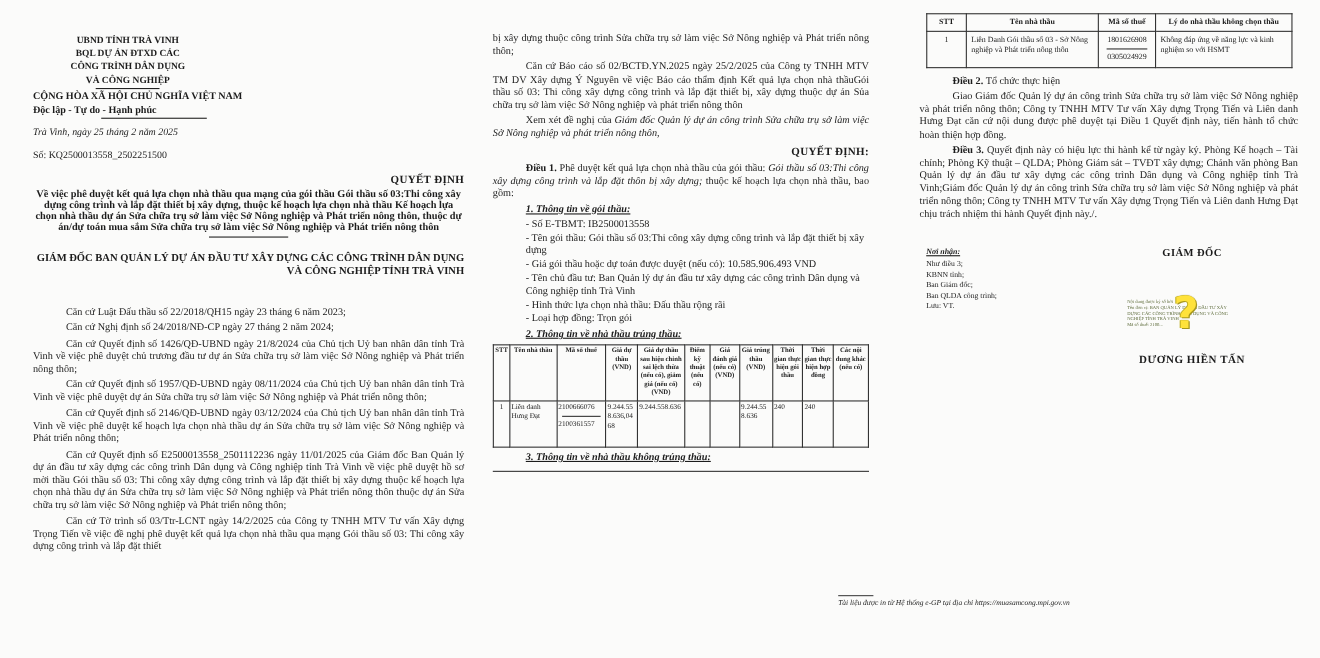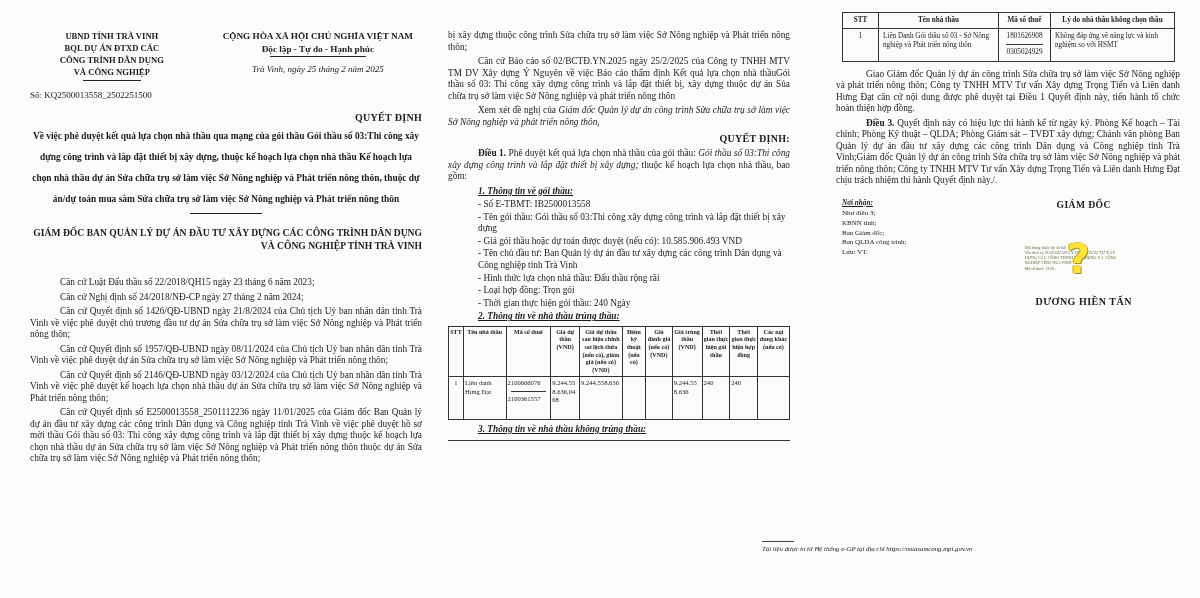--- a/index.html
+++ b/index.html
@@ -10,32 +10,32 @@
   .p1 { left:30px;  top:30px; width:392px; }
   .p2 { left:448px; top:30px; width:342px; }
   .p3 { left:836px; top:12px; width:344px; }
 
   .b { font-weight:bold; }
   .i { font-style:italic; }
   .bi { font-weight:bold; font-style:italic;text-decoration:underline; }
   .c { text-align:right; }
 
   
-  .hdr { display:flex; gap:20px; margin-bottom:9px; }
+  .hdr { display:flex; gap:0; margin-bottom:9px;flex-direction:column; }
   .hdr-left { width:44%; text-align:center; font-size:8.6px; line-height:12px; font-weight:bold; }
-  .hdr-right { width:56%; text-align:center; font-size:9.2px; line-height:12.5px; }
+  .hdr-right { width:56%; font-size:9.2px; line-height:12.5px; }
   .rule { border-bottom:1px solid #222; height:0; }
   .rule-left  { width:58px; margin:2px auto 0; }
   .rule-motto { width:96px; margin:1px auto 5px; }
   .rule-title { width:72px; margin:3px auto 0; }
   .date-line { font-style:italic; font-size:9px; margin-top:6px; }
   .so-line { font-size:9px; margin:2px 0 12px; }
 
   .title-main { font-size:10px; margin-bottom:3px; letter-spacing:.3px; }
-  .title-sub  { font-size:9.4px; line-height:21px; text-align:center; font-weight:bold; }
+  .title-sub  { font-size:9.4px; line-height:10px; text-align:center; font-weight:bold; }
   .authority  { font-size:9.6px; line-height:12.5px; margin:13px 0 25px; }
 
   .para { font-size:9.3px; line-height:11.5px; text-align:justify; text-indent:30px; margin-bottom:3px; }
   .para.noindent { text-indent:0; }
   .sec  { font-size:9.3px; line-height:11.5px; text-indent:30px; margin:2px 0 2px; }
   .item { font-size:9.3px; line-height:11.6px; padding-left:30px; text-indent:0; margin-bottom:1px; }
   .qd-heading { font-size:10px; margin:5px 0 4px; letter-spacing:.3px; }
 
   
   table { border-collapse:collapse; table-layout:fixed; }
@@ -52,21 +52,21 @@
 
   
   .tl { width:332px; margin:0 0 7px 6px; }
   .tl th { border:1px solid #333; font-size:7.2px; line-height:9px; font-weight:bold;
            text-align:center; padding:3px 2px; }
   .tl td { border:1px solid #333; font-size:7.2px; line-height:9.4px; vertical-align:top;
            padding:3px 4px; }
   .tl td.ctr { text-align:center; }
 
   
-  .sig-row { display:flex; margin-top:12px; }
+  .sig-row { display:flex; margin-top:24px; }
   .noinhan { width:44%; font-size:7px; line-height:9.6px; padding-left:6px; }
   .noinhan .bi { font-size:7.2px; margin-bottom:1px; }
   .sig { width:56%; text-align:center; }
   .sig-title { font-size:9.6px; letter-spacing:.4px; }
   .stamp { position:relative; margin:26px auto 6px; width:118px; height:52px; text-align:left; }
   .stamp-text { font-size:4.2px; line-height:5.2px; color:#5d6b3a; padding-top:9px; }
   .stamp-q { position:absolute; left:42px; top:0px; font-size:40px; font-weight:bold;
              color:#ffe23a; text-shadow:0 0 1px #8d7d17, 1px 1px 0 #a99a20, -1px 0 0 #c9b928;
              font-family:"DejaVu Sans",sans-serif; }
   .signer { font-size:10px; letter-spacing:.5px; margin-top:8px; }
@@ -105,39 +105,39 @@
     <div class="rule rule-title"></div>
 
     <div class="c b authority">GIÁM ĐỐC BAN QUẢN LÝ DỰ ÁN ĐẦU TƯ XÂY DỰNG CÁC CÔNG TRÌNH DÂN DỤNG VÀ CÔNG NGHIỆP TỈNH TRÀ VINH</div>
 
     <p class="para">Căn cứ Luật Đấu thầu số 22/2018/QH15 ngày 23 tháng 6 năm 2023;</p>
     <p class="para">Căn cứ Nghị định số 24/2018/NĐ-CP ngày 27 tháng 2 năm 2024;</p>
     <p class="para">Căn cứ Quyết định số 1426/QĐ-UBND ngày 21/8/2024 của Chủ tịch Uỷ ban nhân dân tỉnh Trà Vinh về việc phê duyệt chủ trương đầu tư dự án Sửa chữa trụ sở làm việc Sở Nông nghiệp và Phát triển nông thôn;</p>
     <p class="para">Căn cứ Quyết định số 1957/QĐ-UBND ngày 08/11/2024 của Chủ tịch Uỷ ban nhân dân tỉnh Trà Vinh về việc phê duyệt dự án Sửa chữa trụ sở làm việc Sở Nông nghiệp và Phát triển nông thôn;</p>
     <p class="para">Căn cứ Quyết định số 2146/QĐ-UBND ngày 03/12/2024 của Chủ tịch Uỷ ban nhân dân tỉnh Trà Vinh về việc phê duyệt kế hoạch lựa chọn nhà thầu dự án Sửa chữa trụ sở làm việc Sở Nông nghiệp và Phát triển nông thôn;</p>
     <p class="para">Căn cứ Quyết định số E2500013558_2501112236 ngày 11/01/2025 của Giám đốc Ban Quản lý dự án đầu tư xây dựng các công trình Dân dụng và Công nghiệp tỉnh Trà Vinh về việc phê duyệt hồ sơ mời thầu Gói thầu số 03: Thi công xây dựng công trình và lắp đặt thiết bị xây dựng thuộc kế hoạch lựa chọn nhà thầu dự án Sửa chữa trụ sở làm việc Sở Nông nghiệp và Phát triển nông thôn thuộc dự án Sửa chữa trụ sở làm việc Sở Nông nghiệp và Phát triển nông thôn;</p>
+    <p class="para">Căn cứ Tờ trình số 03/Ttr-LCNT ngày 14/2/2025 của Công ty TNHH MTV Tư vấn Xây dựng Trọng Tiến về việc đề nghị phê duyệt kết quả lựa chọn nhà thầu qua mạng Gói thầu số 03: Thi công xây dựng công trình và lắp đặt thiết</p>
   </section>
 
   <section class="page p2">
     <p class="para noindent">bị xây dựng thuộc công trình Sửa chữa trụ sở làm việc Sở Nông nghiệp và Phát triển nông thôn;</p>
     <p class="para">Căn cứ Báo cáo số 02/BCTĐ.YN.2025 ngày 25/2/2025 của Công ty TNHH MTV TM DV Xây dựng Ý Nguyên về việc Báo cáo thẩm định Kết quả lựa chọn nhà thầuGói thầu số 03: Thi công xây dựng công trình và lắp đặt thiết bị, xây dựng thuộc dự án Sủa chữa trụ sở làm việc Sở Nông nghiệp và phát triển nông thôn</p>
     <p class="para"><span>Xem xét đề nghị của </span><span class="i">Giám đốc Quản lý dự án công trình Sửa chữa trụ sở làm việc Sở Nông nghiệp và phát triển nông thôn,</span></p>
 
     <div class="c b qd-heading">QUYẾT ĐỊNH:</div>
 
-    <p class="para"><span class="b">Điều 1.</span><span> Phê duyệt kết quả lựa chọn nhà thầu của gói thầu: </span><span class="i">Gói thầu số 03:Thi công xây dựng công trình và lắp đặt thiết bị xây dựng;</span><span> thuộc kế hoạch lựa chọn nhà thầu, bao gồm:</span></p>
+    <p class="para"><span class="b">Điều 1.</span><span> Phê duyệt kết quả lựa chọn nhà thầu của gói thầu: </span><span class="i">Gói thầu số 03:Thi công xây dựng công trình và lắp đặt thôn bị xây dựng;</span><span> thuộc kế hoạch lựa chọn nhà thầu, bao gồm:</span></p>
 
     <p class="bi sec">1. Thông tin về gói thầu:</p>
     <p class="item">- Số E-TBMT: IB2500013558</p>
     <p class="item">- Tên gói thầu: Gói thầu số 03:Thi công xây dựng công trình và lắp đặt thiết bị xây dựng</p>
     <p class="item">- Giá gói thầu hoặc dự toán được duyệt (nếu có): 10.585.906.493 VND</p>
     <p class="item">- Tên chủ đầu tư: Ban Quản lý dự án đầu tư xây dựng các công trình Dân dụng và Công nghiệp tỉnh Trà Vinh</p>
     <p class="item">- Hình thức lựa chọn nhà thầu: Đấu thầu rộng rãi</p>
     <p class="item">- Loại hợp đồng: Trọn gói</p>
-    <p class="item">- Thời gian thực hiện gói thầu: 240 Ngày</p>
 
     <p class="bi sec">2. Thông tin về nhà thầu trúng thầu:</p>
 
     <table class="tw">
       <colgroup>
         <col style="width:14px">
           <col style="width:40px">
           <col style="width:42px">
           <col style="width:27px">
         <col style="width:40px">
@@ -211,20 +211,21 @@
           <td class="tax ctr">
               <span>1801626908</span>
               <span class="taxdiv"></span>
               <span>0305024929</span>
             </td>
           <td>Không đáp ứng về năng lực và kinh nghiệm so với HSMT</td>
         </tr>
       </tbody>
     </table>
 
+    <p class="para"><span class="b">Điều 2.</span><span> Tổ chức thực hiện</span></p>
     <p class="para">Giao Giám đốc Quản lý dự án công trình Sửa chữa trụ sở làm việc Sở Nông nghiệp và phát triển nông thôn; Công ty TNHH MTV Tư vấn Xây dựng Trọng Tiến và Liên danh Hưng Đạt căn cứ nội dung được phê duyệt tại Điều 1 Quyết định này, tiến hành tổ chức hoàn thiện hợp đồng.</p>
     <p class="para"><span class="b">Điều 3.</span><span> Quyết định này có hiệu lực thi hành kể từ ngày ký. Phòng Kế hoạch – Tài chính; Phòng Kỹ thuật – QLDA; Phòng Giám sát – TVĐT xây dựng; Chánh văn phòng Ban Quản lý dự án đầu tư xây dựng các công trình Dân dụng và Công nghiệp tỉnh Trà Vinh;Giám đốc Quản lý dự án công trình Sửa chữa trụ sở làm việc Sở Nông nghiệp và phát triển nông thôn; Công ty TNHH MTV Tư vấn Xây dựng Trọng Tiến và Liên danh Hưng Đạt chịu trách nhiệm thi hành Quyết định này./.</span></p>
 
     <div class="sig-row">
       <div class="noinhan">
         <div class="bi">Nơi nhận:</div>
         <div>Như điều 3;</div>
         <div>KBNN tỉnh;</div>
         <div>Ban Giám đốc;</div>
         <div>Ban QLDA công trình;</div>

